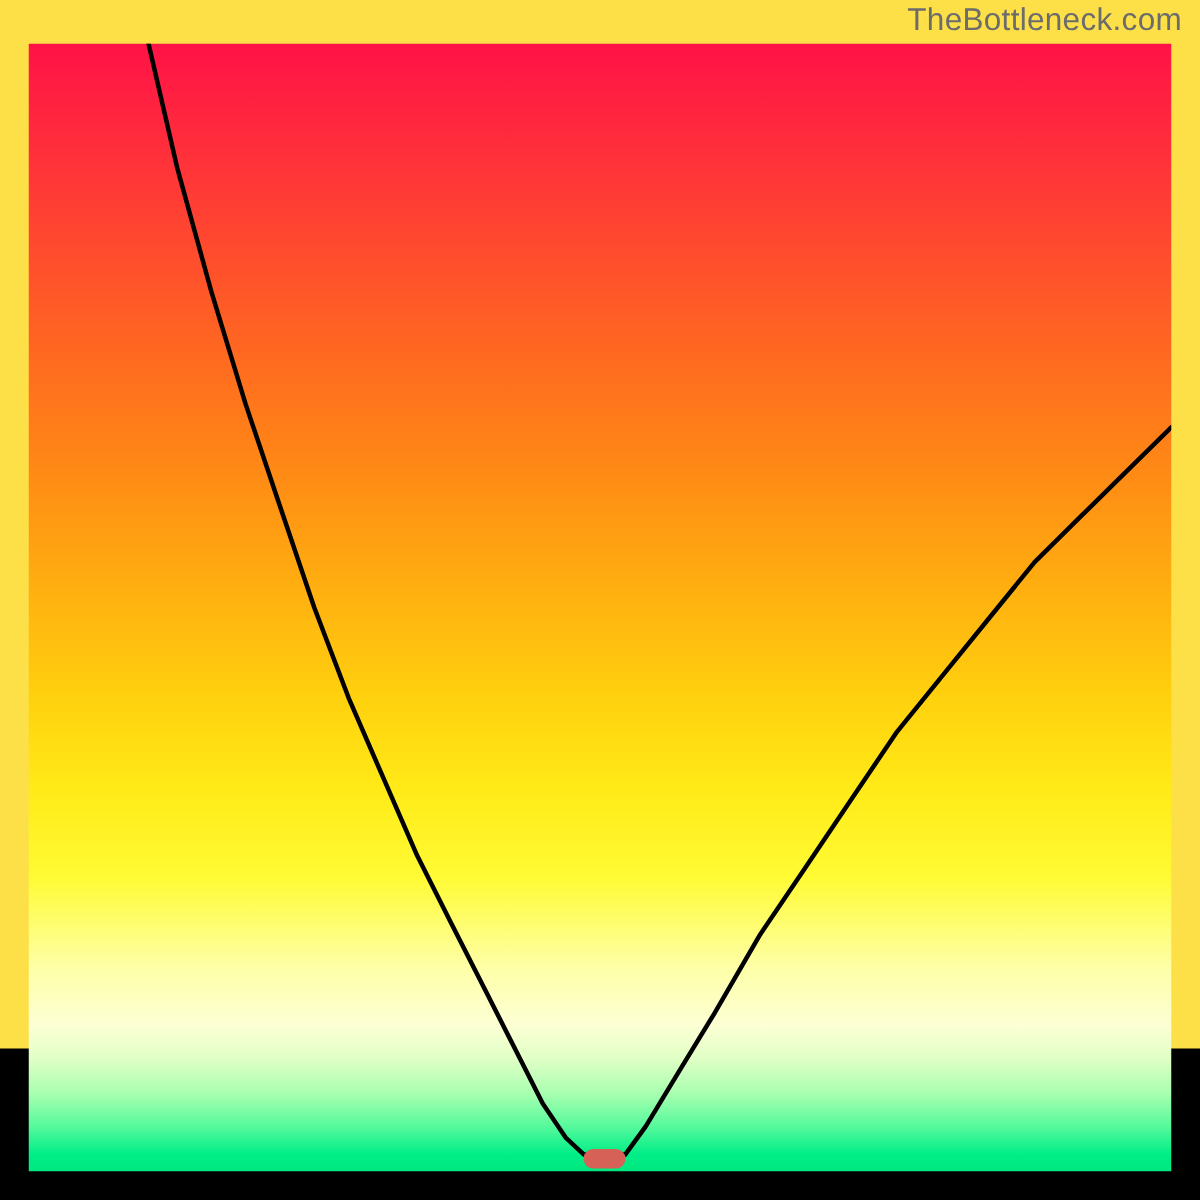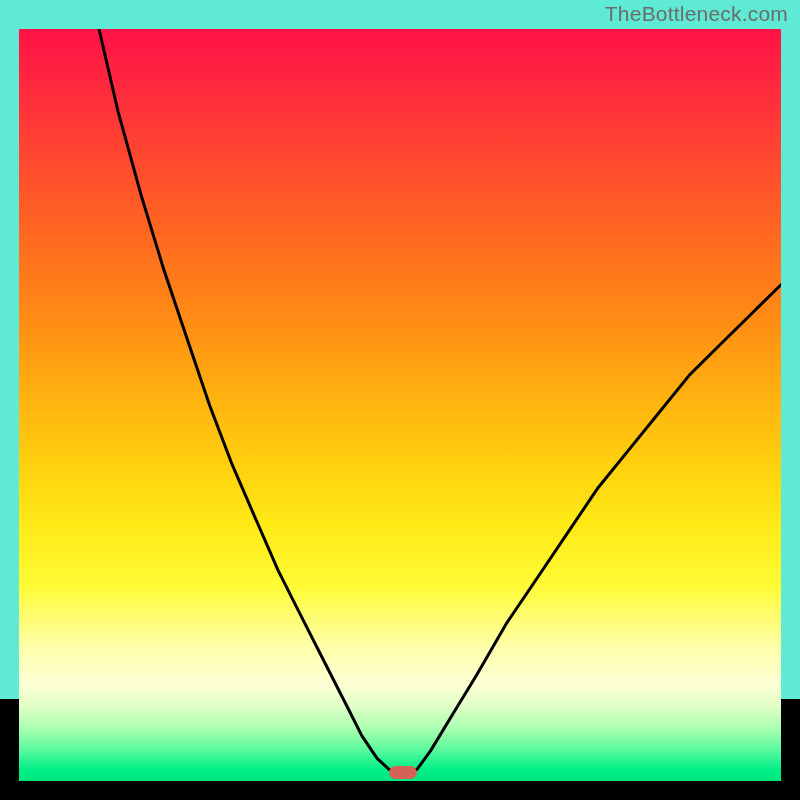--- a/index.html
+++ b/index.html
@@ -8,21 +8,21 @@
     width: 800px;
     height: 800px;
     overflow: hidden;
     background: #000;
     font-family: Arial, Helvetica, sans-serif;
   }
   .frame {
     position: relative;
     width: 800px;
     height: 699px;
-    background: #5eead4;
+    background: #fde047;
   }
   .watermark {
     position: absolute;
     top: 2px;
     right: 12px;
     color: #6c6c6c;
     font-size: 21px;
     font-weight: 500;
     letter-spacing: 0.2px;
     z-index: 5;

